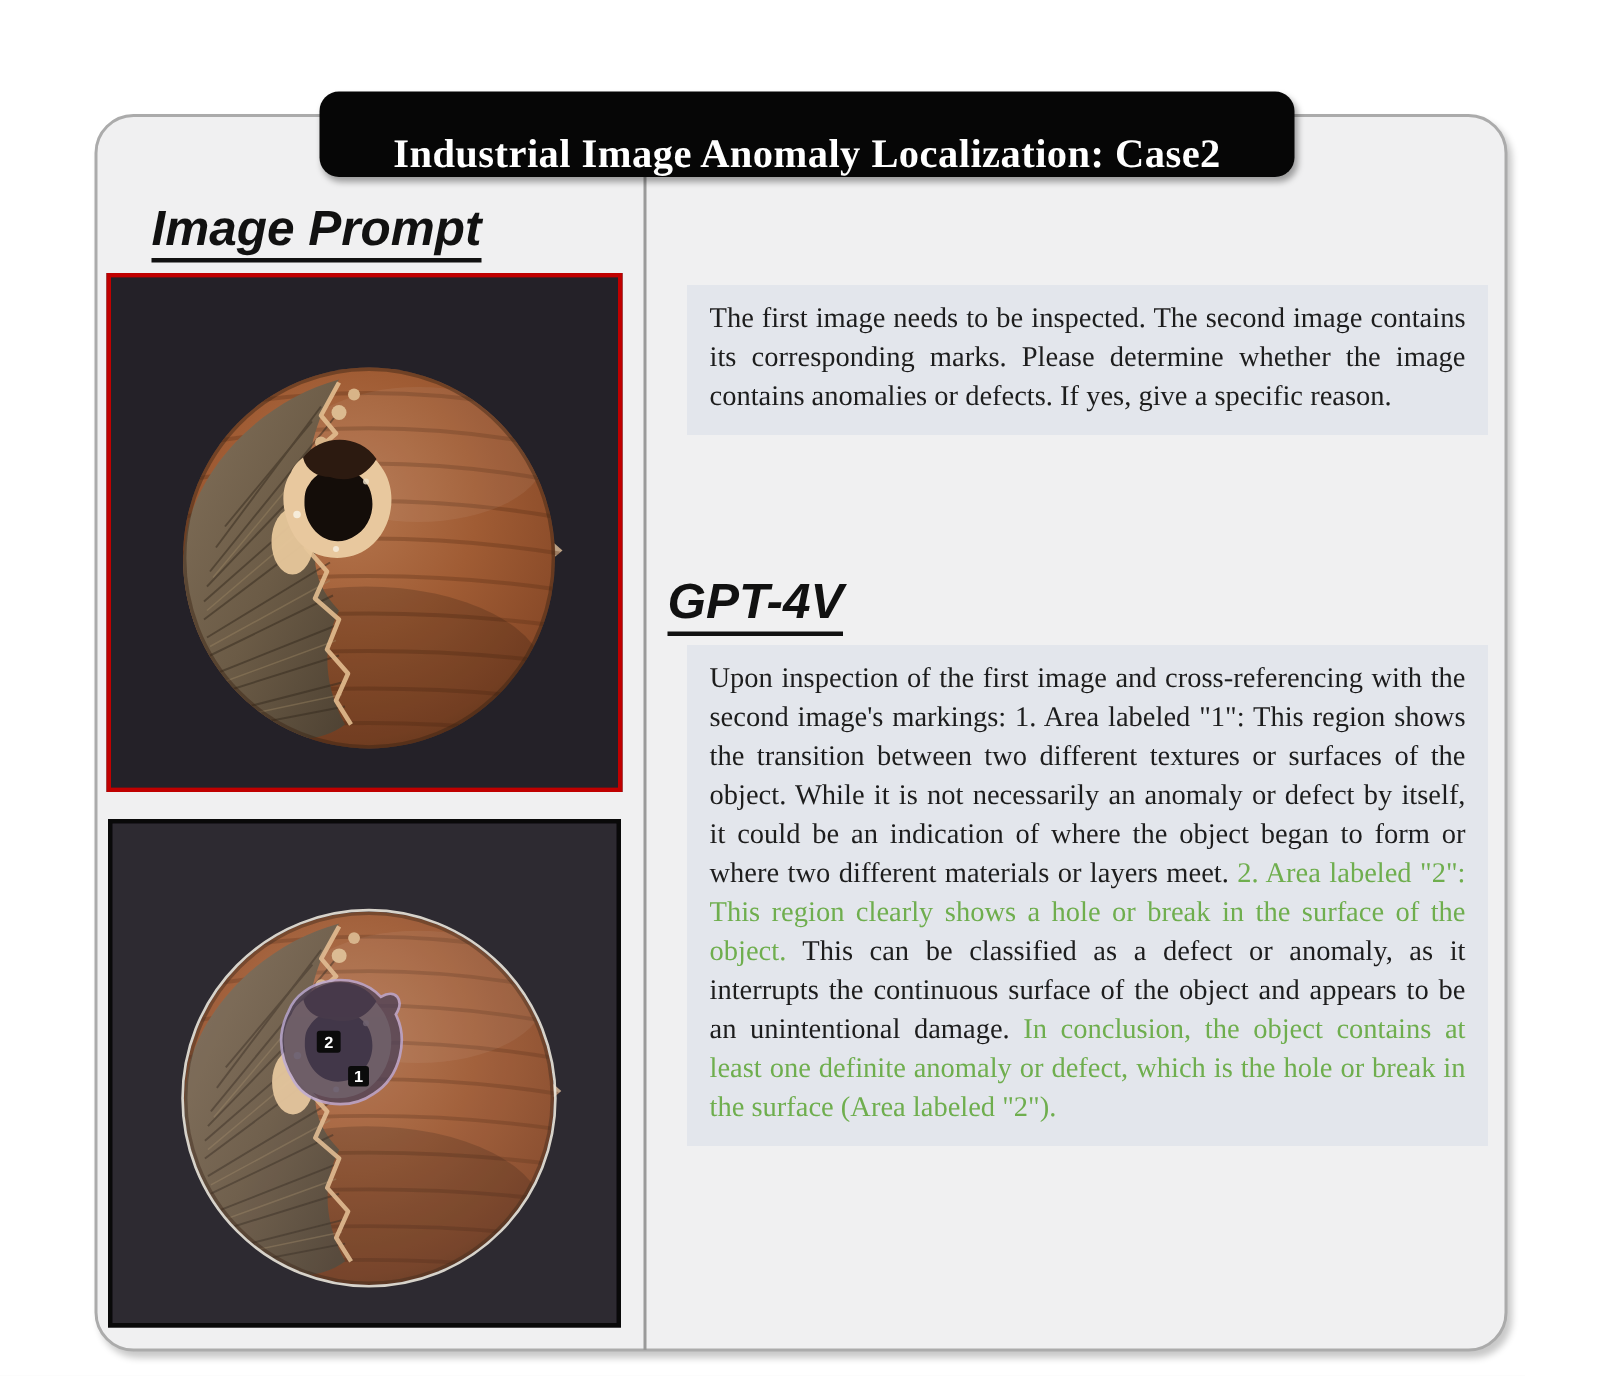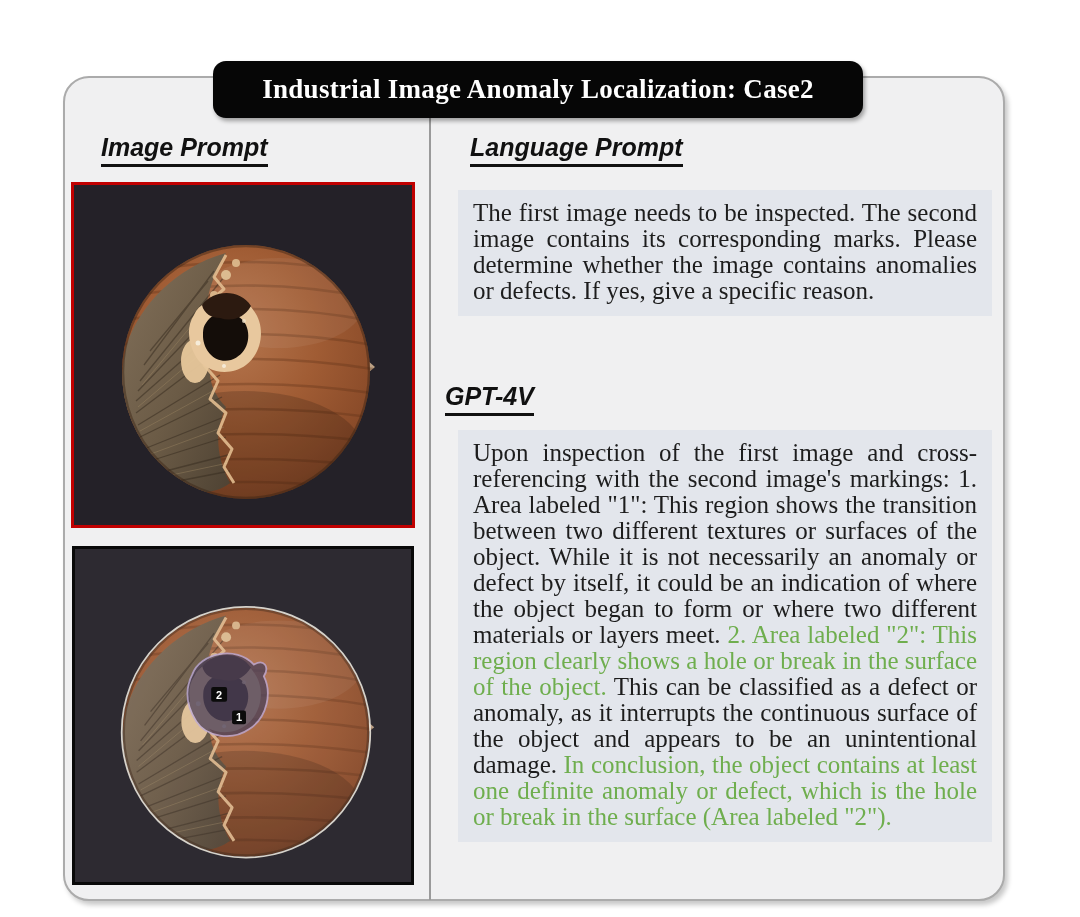--- a/index.html
+++ b/index.html
@@ -6,38 +6,38 @@
   body{width:1080px;height:917px;position:relative;overflow:hidden;
        font-family:"Liberation Serif",serif;-webkit-font-smoothing:antialiased;}
   .stage{position:absolute;left:0;top:0;width:1080px;height:917px;}
 
   .panel{position:absolute;left:63px;top:76px;width:942px;height:825px;
          background:#f0f0f1;border:2px solid #ababab;border-radius:26px;
          box-shadow:3px 4px 5px rgba(0,0,0,.22);box-sizing:border-box;}
 
   .title-banner{position:absolute;left:213px;top:61px;width:650px;height:57px;
         background:#060606;border-radius:13px;color:#ffffff;
-        display:flex;align-items:center;justify-content:center;
+        display:flex;align-items:flex-end;justify-content:center;
         font-family:"Liberation Serif",serif;font-weight:bold;font-size:27px;
         letter-spacing:.3px;box-shadow:2px 3px 4px rgba(0,0,0,.35);z-index:5;}
 
   .divider{position:absolute;left:429px;top:112px;width:2px;height:788px;
            background:#9a9a9a;}
 
   .section-heading{position:absolute;
         font-family:"Liberation Sans",sans-serif;font-weight:bold;font-style:italic;
-        font-size:25px;color:#111;padding-bottom:2px;border-bottom:3px solid #111;
+        font-size:33px;color:#111;padding-bottom:2px;border-bottom:3px solid #111;
         line-height:1.1;}
   .h-image-prompt{left:101px;top:134px;}
   .h-language-prompt{left:470px;top:134px;}
   .h-gpt4v{left:445px;top:383px;}
 
   .text-box{position:absolute;left:458px;width:534px;background:#e3e6ec;
         box-sizing:border-box;padding:10px 15px 12px 15px;
-        font-family:"Liberation Serif",serif;font-size:25px;line-height:26px;
+        font-family:"Liberation Serif",serif;font-size:19px;line-height:26px;
         color:#1d1d1d;text-align:justify;}
   .lang-box{top:190px;}
   .gpt-box{top:430px;}
 
   .figure{position:absolute;box-sizing:border-box;background:#242128;}
   .figure svg{display:block;width:100%;height:100%;}
   .fig-1{left:71px;top:182px;width:344px;height:346px;border:3px solid #c00000;}
   .fig-2{left:72px;top:546px;width:342px;height:339px;border:3px solid #090909;}
 
   .mark-digit{font-family:"Liberation Sans",sans-serif;font-weight:bold;
@@ -50,21 +50,20 @@
 
   <div class="panel"></div>
 
   <div class="title-banner">
     <span>Industrial Image Anomaly Localization: Case2</span>
   </div>
 
   <div class="divider"></div>
 
   <div class="section-heading h-image-prompt">Image Prompt</div>
-  <div class="section-heading h-language-prompt">Language Prompt</div>
   <div class="section-heading h-gpt4v">GPT-4V</div>
 
   <div class="figure fig-1">
     <svg viewBox="0 0 338 340" preserveAspectRatio="none">
       <defs>
         <radialGradient id="nutG" cx="44%" cy="36%" r="78%">
           <stop offset="0%" stop-color="#b5764e"></stop>
           <stop offset="45%" stop-color="#a05c34"></stop>
           <stop offset="78%" stop-color="#8a4b29"></stop>
           <stop offset="100%" stop-color="#6b3a1f"></stop>

